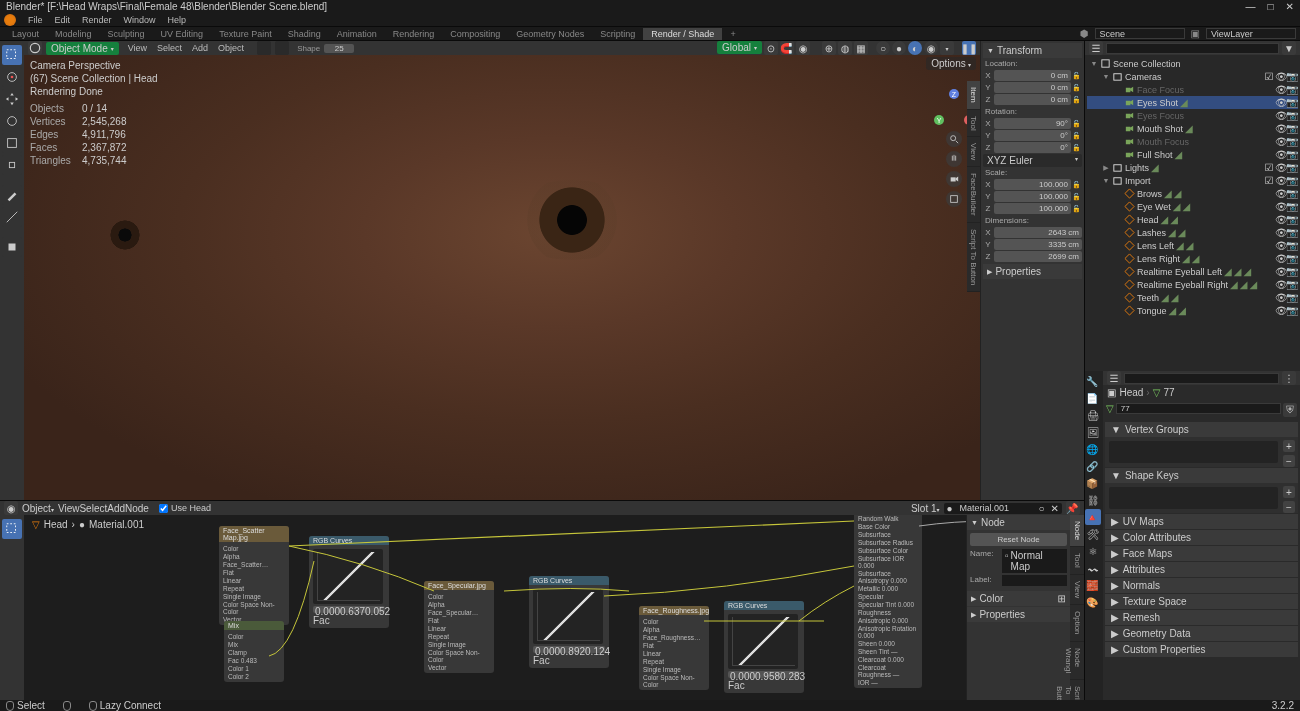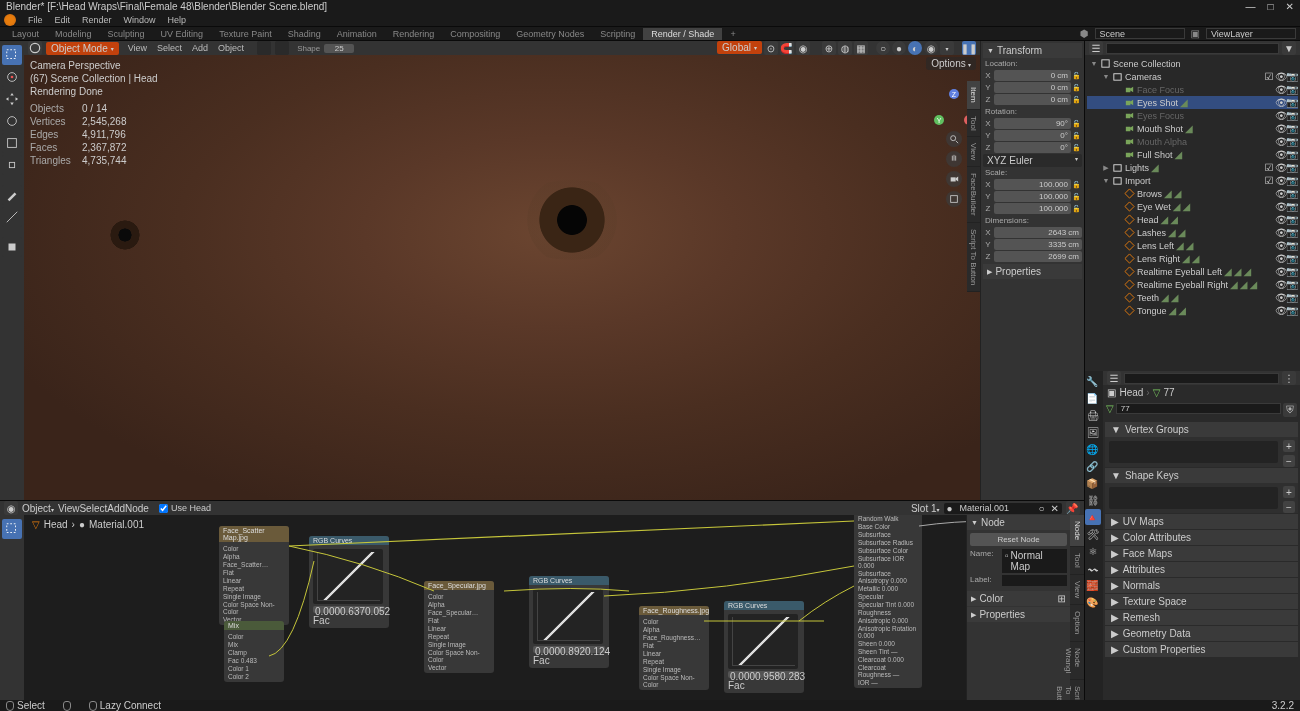--- a/index.html
+++ b/index.html
@@ -16,21 +16,21 @@
 .scene-input{background:#1a1a1a;border:1px solid #3a3a3a;padding:4px 4px;height:11px;font-size:9px;width:90px;color:#ccc}
 .content{display:flex;height:calc(100% - 52px)}
 .left-area{flex:1;display:flex;flex-direction:column}
 .viewport-wrap{display:flex;flex:1;min-height:0}
 .toolbar-left{width:24px;background:#333;display:flex;flex-direction:column;padding:4px 2px;gap:2px}
 .tool-btn{width:20px;height:20px;background:#333;display:flex;align-items:center;justify-content:center;border-radius:2px;cursor:pointer}
 .tool-btn.active{background:#4772b3}
 .tool-btn svg{width:14px;height:14px}
 .viewport{flex:1;position:relative;background:#2b2b2b;overflow:hidden}
 .vp-header{position:absolute;top:0;left:0;right:0;height:14px;background:#333;display:flex;align-items:center;padding:0 4px;gap:4px;z-index:3}
-.vp-header .dropdown{padding:1px 5px;background:#c2410c;border-radius:2px;font-size:9px;display:flex;align-items:center;gap:3px;cursor:pointer}
+.vp-header .dropdown{padding:1px 5px;background:#15803d;border-radius:2px;font-size:9px;display:flex;align-items:center;gap:3px;cursor:pointer}
 .vp-header .hmenu{padding:1px 5px;font-size:9px;color:#bbb;cursor:pointer}
 .vp-header-right{margin-left:auto;display:flex;gap:2px;align-items:flex-start}
 .icon-btn{width:14px;height:14px;background:#3a3a3a;border-radius:2px;display:flex;align-items:center;justify-content:center;cursor:pointer}
 .vp-image{position:absolute;top:14px;left:0;right:0;bottom:0;background:radial-gradient(ellipse at 55% 40%,#6b4530 0%,#5a3828 25%,#4a2e20 50%,#3a241a 80%);z-index:1}
 .eye{position:absolute;border-radius:50%}
 .eye.right{left:50%;top:28%;width:140px;height:80px;background:radial-gradient(circle at 50% 50%,#050505 0 18%,#3a2515 19% 40%,rgba(90,60,40,.3) 41% 55%,transparent 56%)}
 .eye.left{left:8%;top:36%;width:50px;height:40px;background:radial-gradient(circle at 50% 50%,#0a0a0a 0 20%,#2a1a10 21% 45%,transparent 46%)}
 .vp-overlay{position:absolute;top:18px;left:6px;z-index:2;color:#ddd;font-size:9px;line-height:1.3}
 .vp-overlay .row{display:flex;gap:10px}
 .vp-overlay .label{width:42px;color:#aaa}
@@ -707,21 +707,21 @@
             </div>
           </div>
           <div class="tree-row dim">
             <span class="indent" style="width:24px"></span>
             <span class="disclose"></span>
             <span class="ticon">
               <svg width="11" height="11" viewBox="0 0 12 12">
                 <path d="M2 4h5v5H2zM7 5l3-2v6l-3-2" fill="#7aa55a"></path>
               </svg>
             </span>
-            <span class="tlabel">Mouth Alpha</span>
+            <span class="tlabel">Mouth Focus</span>
             <div class="ticons-r">
               <span>👁</span>
               <span>📷</span>
             </div>
           </div>
           <div class="tree-row">
             <span class="indent" style="width:24px"></span>
             <span class="disclose"></span>
             <span class="ticon">
               <svg width="11" height="11" viewBox="0 0 12 12">

